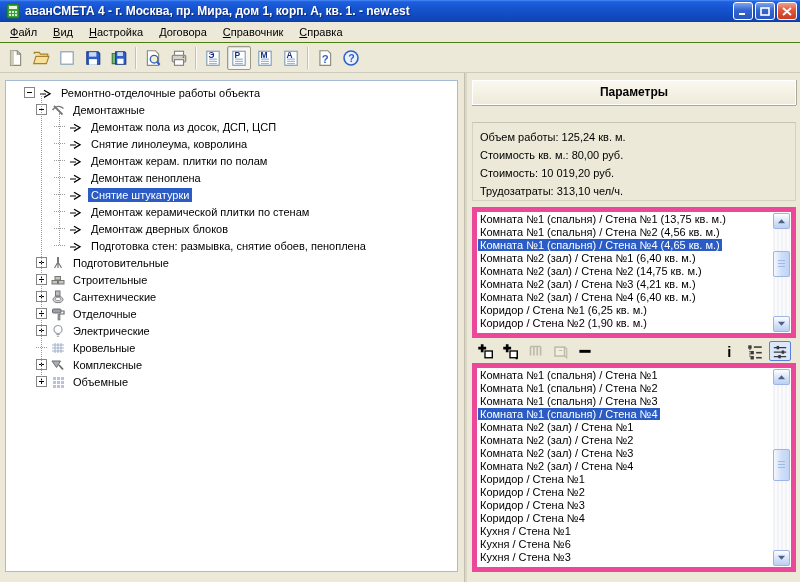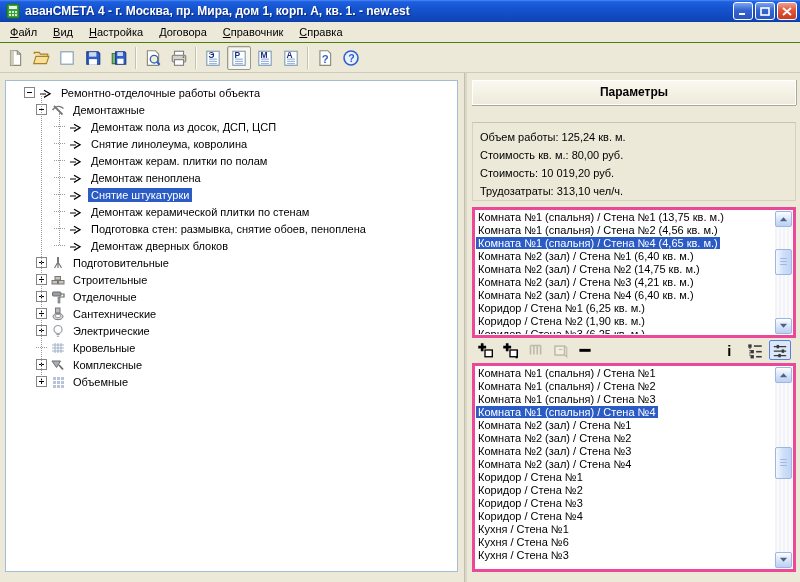--- a/index.html
+++ b/index.html
@@ -49,21 +49,21 @@
   .guide{position:absolute;width:1px;border-left:1px dotted #9a9a9a;}
 
   
   .params-header{height:27px;background:linear-gradient(180deg,#faf8ef,#eeeadb);border:1px solid #fff;
     box-shadow:0 1px 0 #aca899,1px 0 0 #aca899;display:flex;align-items:center;justify-content:center;
     font-size:12px;font-weight:bold;margin-bottom:17px;}
   .params-box{height:82px;border:1px solid #d6d2c2;border-top:1px solid #c8c4b4;padding:5px 0 0 7px;margin-bottom:6px;}
   .params-box .pline{font-size:11px;line-height:18px;color:#000;white-space:nowrap;}
 
   
-  .listbox{position:relative;background:#fff;border:3px solid #ec4899;overflow:hidden;}
+  .listbox{position:relative;background:#fff;border:5px solid #ec4899;overflow:hidden;}
   .lb1{height:142px;}
   .lb2{height:227px;}
   .lrows{position:absolute;left:1px;top:1px;right:18px;bottom:1px;overflow:hidden;}
   .lrow{height:13px;font-size:11px;line-height:13px;white-space:nowrap;color:#000;}
   .lrow span{padding:0 2px;}
   .lrow.sel span{background:#2b5cc5;color:#fff;}
 
   
   .sb{position:absolute;top:1px;right:1px;bottom:1px;width:17px;background:
       repeating-linear-gradient(90deg,#f2f3f7 0 2px,#fbfbfd 2px 4px);}
@@ -298,30 +298,30 @@
             </svg></span>
           <span class="tlabel">Демонтаж керамической плитки по стенам</span>
         </div>
         <div class="trow">
           <span style="width: 48px; flex: 0 0 auto;"></span>
           <span class="stub" style="width: 11px;"></span>
           <span class="ticon"><svg width="16" height="16" viewBox="0 0 16 16">
               <path d="M2 9 h6" stroke="#000" stroke-width="1"></path>
               <path d="M6 5.2 L12 8.8 L6 12.4" fill="none" stroke="#000" stroke-width="1.3"></path>
             </svg></span>
+          <span class="tlabel">Демонтаж дверных блоков</span>
+        </div>
+        <div class="trow">
+          <span style="width: 48px; flex: 0 0 auto;"></span>
+          <span class="stub" style="width: 11px;"></span>
+          <span class="ticon"><svg width="16" height="16" viewBox="0 0 16 16">
+              <path d="M2 9 h6" stroke="#000" stroke-width="1"></path>
+              <path d="M6 5.2 L12 8.8 L6 12.4" fill="none" stroke="#000" stroke-width="1.3"></path>
+            </svg></span>
           <span class="tlabel">Подготовка стен: размывка, снятие обоев, пеноплена</span>
-        </div>
-        <div class="trow">
-          <span style="width: 48px; flex: 0 0 auto;"></span>
-          <span class="stub" style="width: 11px;"></span>
-          <span class="ticon"><svg width="16" height="16" viewBox="0 0 16 16">
-              <path d="M2 9 h6" stroke="#000" stroke-width="1"></path>
-              <path d="M6 5.2 L12 8.8 L6 12.4" fill="none" stroke="#000" stroke-width="1.3"></path>
-            </svg></span>
-          <span class="tlabel">Демонтаж дверных блоков</span>
         </div>
         <div class="trow">
           <span style="width: 30px; flex: 0 0 auto;"></span>
           <span class="expander plus"></span>
           <span class="ticon"><svg width="16" height="16" viewBox="0 0 16 16">
               <path d="M8 2 v5" stroke="#777" stroke-width="2"></path>
               <path d="M8 7 L4.5 13 M8 7 L11.5 13 M8 7 v6" stroke="#777" stroke-width="1.2"></path>
             </svg></span>
           <span class="tlabel">Подготовительные</span>
         </div>
@@ -334,35 +334,35 @@
                 <rect x="8.5" y="8.5" width="5.5" height="3.5"></rect>
                 <rect x="5" y="4.5" width="5.5" height="3.5"></rect>
               </g>
             </svg></span>
           <span class="tlabel">Строительные</span>
         </div>
         <div class="trow">
           <span style="width: 30px; flex: 0 0 auto;"></span>
           <span class="expander plus"></span>
           <span class="ticon"><svg width="16" height="16" viewBox="0 0 16 16">
+              <rect x="5.5" y="2" width="4.5" height="5" fill="#b8bcc4" stroke="#777"></rect>
+              <ellipse cx="8" cy="10.5" rx="5" ry="3.2" fill="#d6dade" stroke="#777"></ellipse>
+              <ellipse cx="8" cy="10" rx="3" ry="1.6" fill="#fff" stroke="#999"></ellipse>
+            </svg></span>
+          <span class="tlabel">Сантехнические</span>
+        </div>
+        <div class="trow">
+          <span style="width: 30px; flex: 0 0 auto;"></span>
+          <span class="expander plus"></span>
+          <span class="ticon"><svg width="16" height="16" viewBox="0 0 16 16">
               <rect x="2.5" y="3" width="8.5" height="4" rx="1" fill="#9aa0aa" stroke="#6a6a6a"></rect>
               <path d="M11 5 h3 v3 h-5" fill="none" stroke="#6a6a6a" stroke-width="1.2"></path>
               <rect x="8" y="8.5" width="2" height="5.5" fill="#9aa0aa" stroke="#6a6a6a" stroke-width=".6"></rect>
             </svg></span>
           <span class="tlabel">Отделочные</span>
-        </div>
-        <div class="trow">
-          <span style="width: 30px; flex: 0 0 auto;"></span>
-          <span class="expander plus"></span>
-          <span class="ticon"><svg width="16" height="16" viewBox="0 0 16 16">
-              <rect x="5.5" y="2" width="4.5" height="5" fill="#b8bcc4" stroke="#777"></rect>
-              <ellipse cx="8" cy="10.5" rx="5" ry="3.2" fill="#d6dade" stroke="#777"></ellipse>
-              <ellipse cx="8" cy="10" rx="3" ry="1.6" fill="#fff" stroke="#999"></ellipse>
-            </svg></span>
-          <span class="tlabel">Сантехнические</span>
         </div>
         <div class="trow">
           <span style="width: 30px; flex: 0 0 auto;"></span>
           <span class="expander plus"></span>
           <span class="ticon"><svg width="16" height="16" viewBox="0 0 16 16">
               <circle cx="8" cy="6.5" r="4" fill="none" stroke="#9aa0aa" stroke-width="1.2"></circle>
               <path d="M6.3 11.5 h3.4 M6.8 13.2 h2.4" stroke="#9aa0aa" stroke-width="1.1"></path>
             </svg></span>
           <span class="tlabel">Электрические</span>
         </div>

